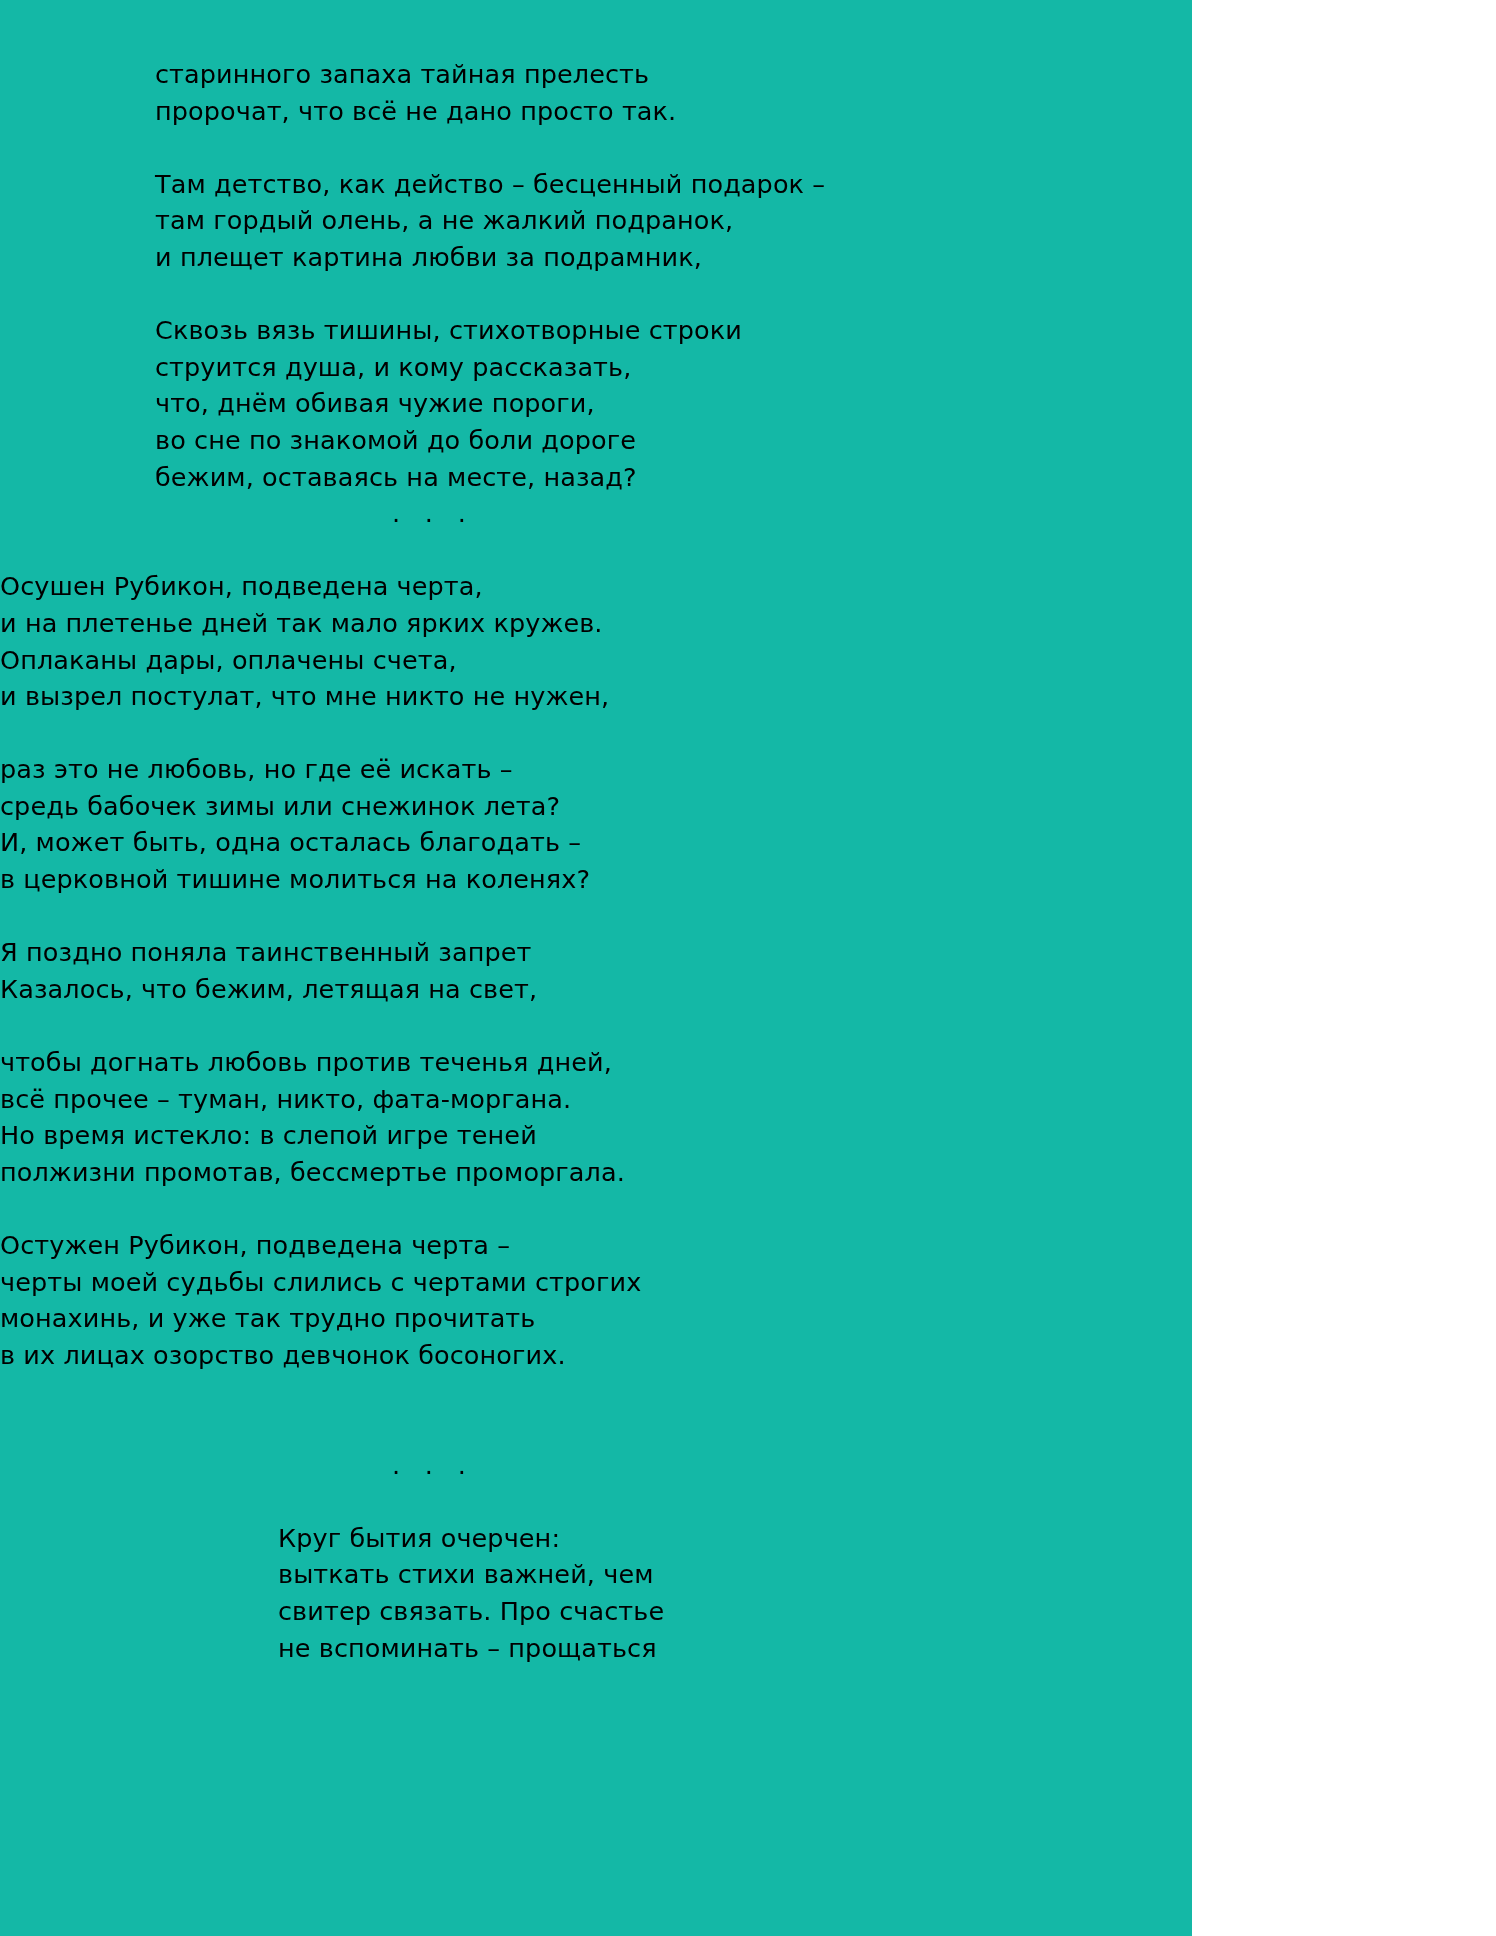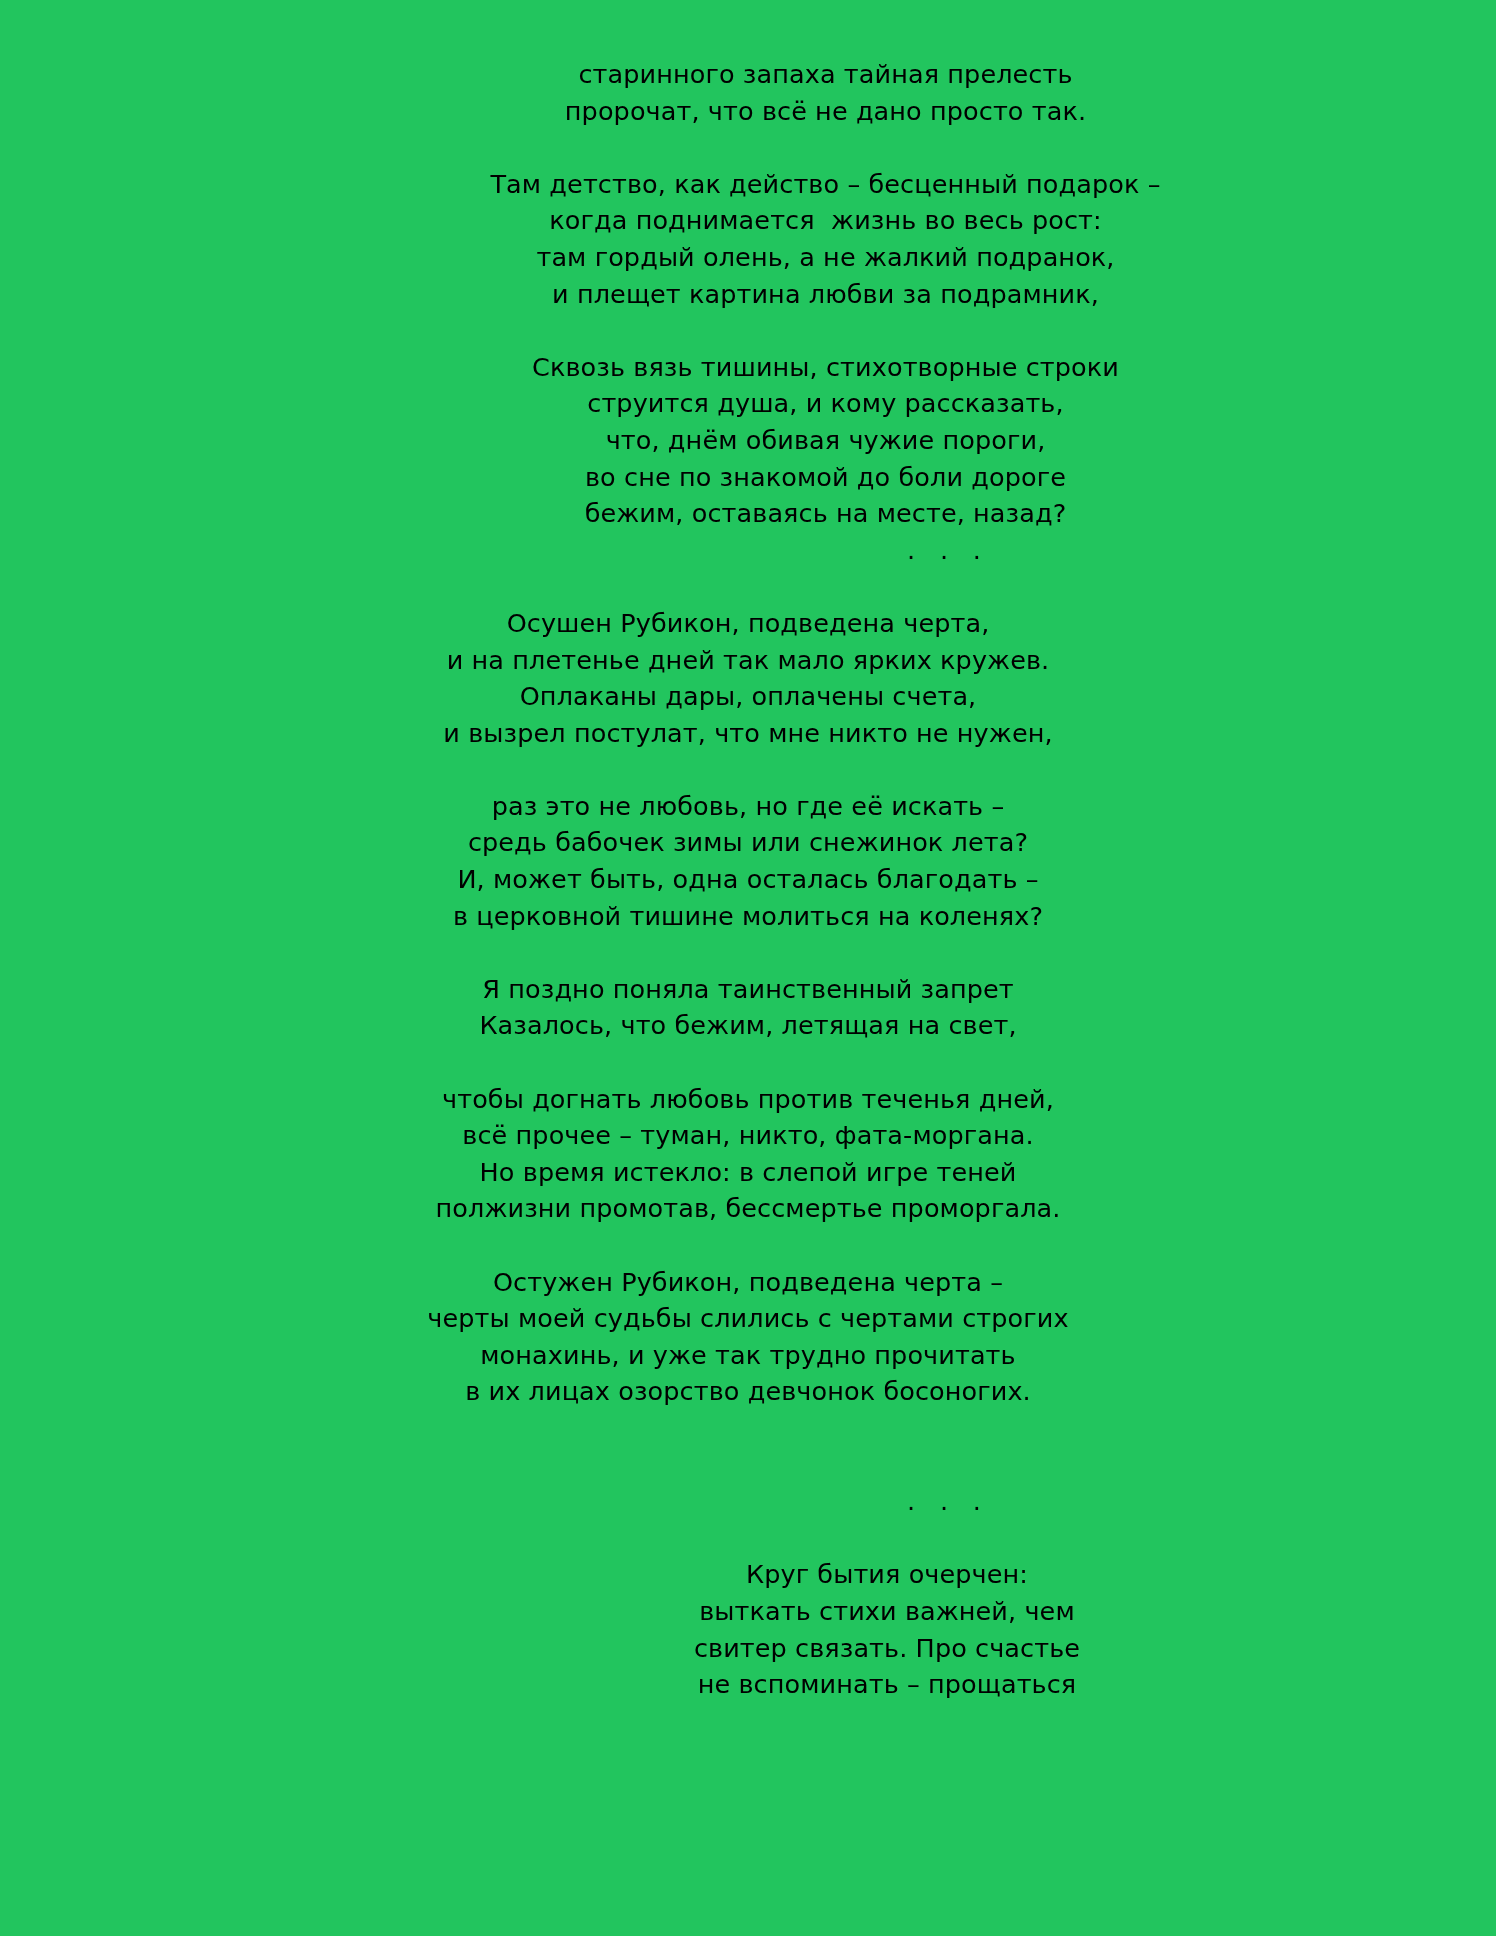--- a/index.html
+++ b/index.html
@@ -7,26 +7,25 @@
     margin: 0;
     padding: 0;
     background: #ffffff;
   }
   body {
     font-family: "DejaVu Sans", "Liberation Sans", sans-serif;
     color: #000000;
   }
   .page {
     position: relative;
-    width: 1496px;
+    width: 1192px;
     height: 1936px;
-    background: #22c55e;
+    background: #14b8a6;
     overflow: hidden;
     box-sizing: border-box;
-    text-align: center;
   }
   .content {
     position: absolute;
     left: 0;
     top: 56px;
     width: 1496px;
   }
   .block {
     margin: 0;
     padding: 0;
@@ -61,21 +60,20 @@
 
 <div class="page">
   <div class="content" id="poem-body">
       <div class="block lvl0">
         <div class="line">старинного запаха тайная прелесть</div>
         <div class="line">пророчат, что всё не дано просто так.</div>
       </div>
       <div class="spacer-line"></div>
       <div class="block lvl0">
         <div class="line">Там детство, как действо – бесценный подарок –</div>
-        <div class="line">когда поднимается  жизнь во весь рост:</div>
         <div class="line">там гордый олень, а не жалкий подранок,</div>
         <div class="line">и плещет картина любви за подрамник,</div>
       </div>
       <div class="spacer-line"></div>
       <div class="block lvl0">
         <div class="line">Сквозь вязь тишины, стихотворные строки</div>
         <div class="line">струится душа, и кому рассказать,</div>
         <div class="line">что, днём обивая чужие пороги,</div>
         <div class="line">во сне по знакомой до боли дороге</div>
         <div class="line">бежим, оставаясь на месте, назад?</div>

